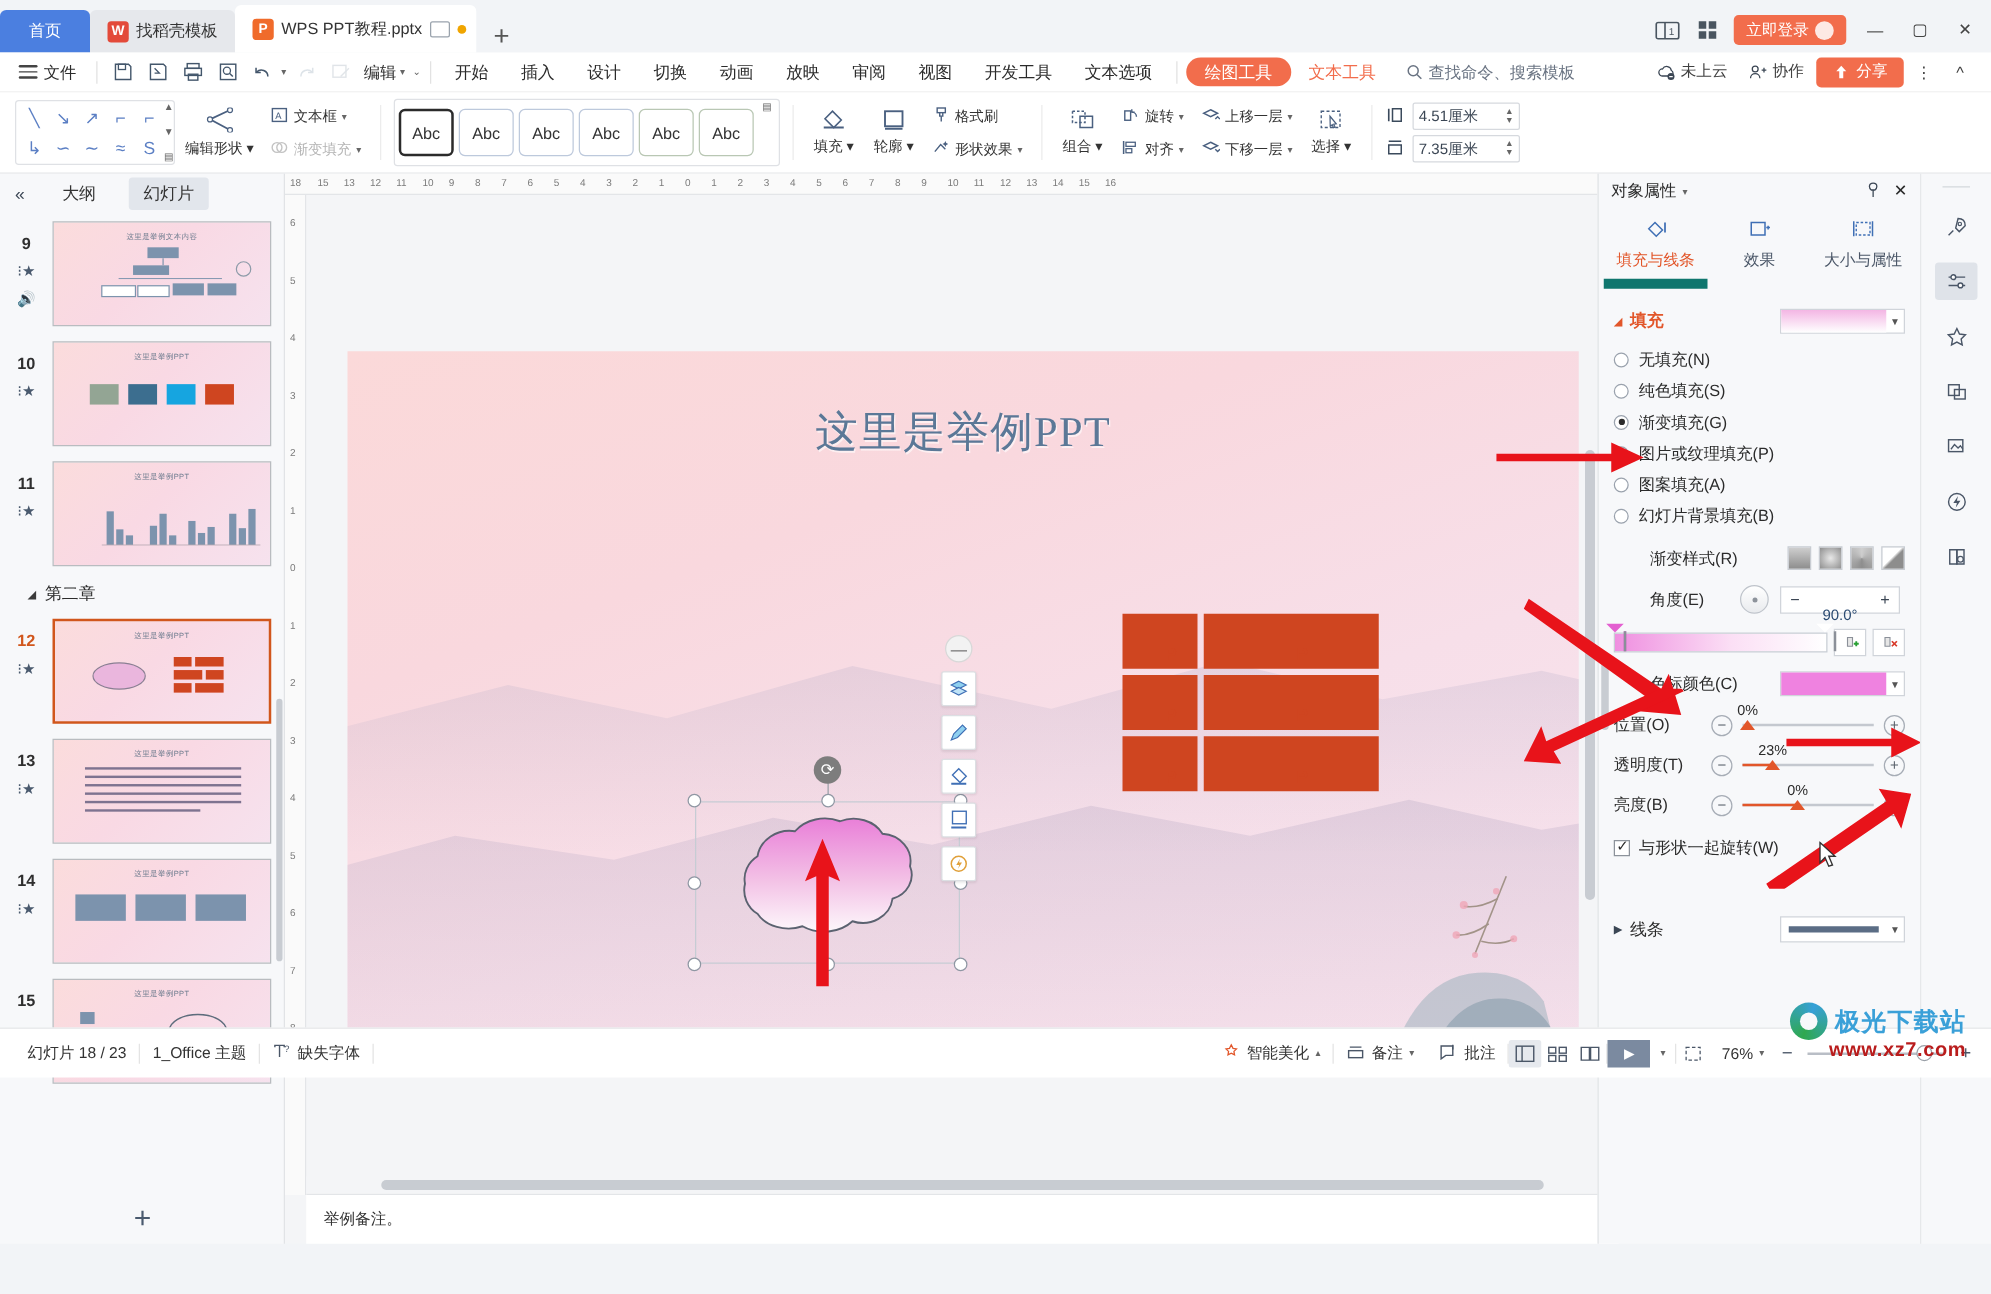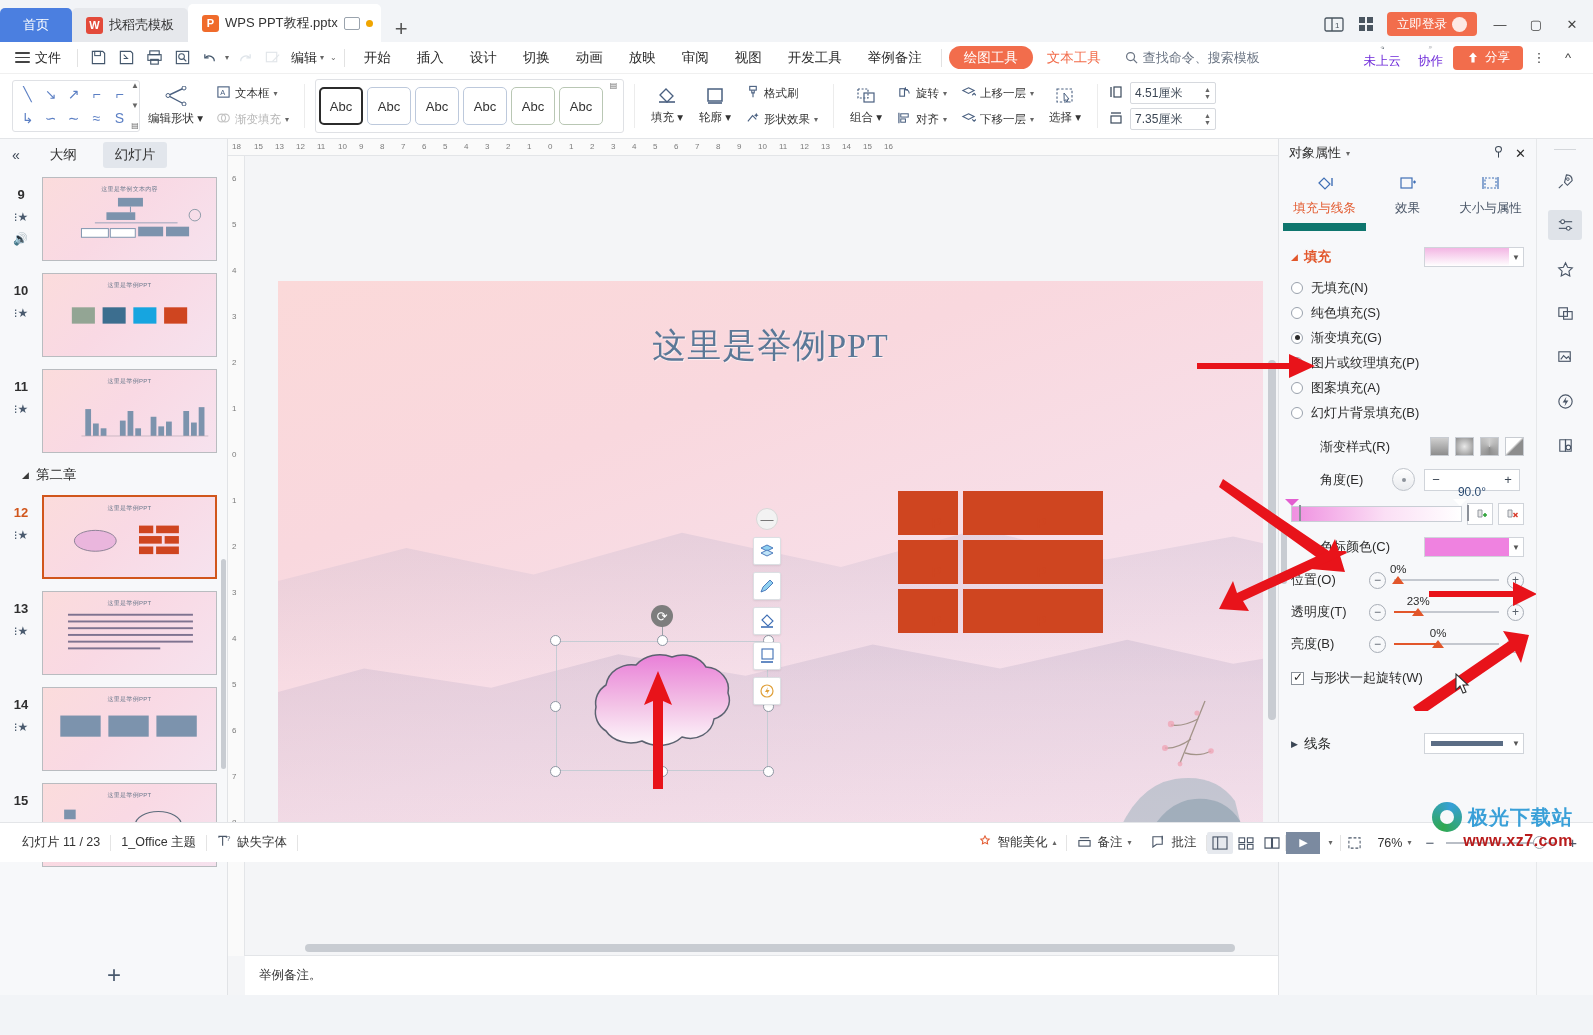--- a/index.html
+++ b/index.html
@@ -58,22 +58,22 @@
   .vsep { width:1px; height:18px; background:#e2e2e2; margin:0 5px; }
   .medit { display:flex; align-items:center; gap:3px; font-size:13px; color:#2b2b2b; cursor:pointer;
            padding:0 4px;}
   .mtab { padding:0 12px; height:26px; display:flex; align-items:center;
           font-size:13.5px; color:#2b2b2b; cursor:pointer; white-space:nowrap;}
   .mtab.draw { background:#f26d4c; color:#fff; border-radius:13px; height:23px; padding:0 15px;}
   .mtab.text { color:#f26d4c; }
   .msearch { display:flex; align-items:center; gap:5px; color:#6a7483; font-size:13px;
              margin-left:10px; cursor:pointer;}
   .menubar-right { margin-left:auto; display:flex; align-items:center; gap:3px; padding-right:6px;}
-  .mr-item { display:flex; align-items:center; gap:4px; font-size:12.5px; color:#6d28d9;
-             padding:0 7px; height:24px; cursor:pointer; white-space:nowrap;flex-direction:column;}
+  .mr-item { display:flex; align-items:center; gap:4px; font-size:12.5px; color:#404040;
+             padding:0 7px; height:24px; cursor:pointer; white-space:nowrap;}
   .mr-share { background:#f26d4c; color:#fff; border-radius:4px; height:24px; padding:0 13px;
               display:flex; align-items:center; gap:5px; font-size:12.5px; cursor:pointer;}
 
   
   .ribbon {
     position:absolute; top:74px; left:0; width:1593px; height:65px;
     background:#fff; border-bottom:1px solid #e3e5e8;
     display:flex; align-items:center; padding:0 6px; gap:0;
   }
   .rgroup { display:flex; align-items:center; height:58px; gap:4px; padding:0 6px;}
@@ -419,21 +419,21 @@
     <span class="vsep"></span>
     <div class="mtab">开始</div>
     <div class="mtab">插入</div>
     <div class="mtab">设计</div>
     <div class="mtab">切换</div>
     <div class="mtab">动画</div>
     <div class="mtab">放映</div>
     <div class="mtab">审阅</div>
     <div class="mtab">视图</div>
     <div class="mtab">开发工具</div>
-    <div class="mtab">举例备注</div>
+    <div class="mtab">文本选项</div>
     <span class="vsep"></span>
     <div class="mtab draw">绘图工具</div>
     <div class="mtab text">文本工具</div>
     <div class="msearch">
       <svg width="13" height="13" viewBox="0 0 14 14">
           <circle cx="6" cy="6" r="4.3" fill="none" stroke="#6a7483" stroke-width="1.3"></circle>
           <line x1="9.2" y1="9.2" x2="13" y2="13" stroke="#6a7483" stroke-width="1.3"></line>
         </svg>
       <span>查找命令、搜索模板</span>
     </div>
@@ -1266,21 +1266,21 @@
     <div class="dockbtn">
       <svg width="19" height="19" viewBox="0 0 20 20">
           <path d="M4 4h6v12H4z" fill="none" stroke="#4a5667" stroke-width="1.2"></path>
           <path d="M10 4h6v12h-6z" fill="none" stroke="#4a5667" stroke-width="1.2"></path>
           <circle cx="13" cy="12" r="2.4" fill="none" stroke="#4a5667" stroke-width="1.1"></circle>
         </svg>
     </div>
   </div>
 
   <div class="statusbar">
-    <div class="sb-item">幻灯片 11 / 23</div>
+    <div class="sb-item">幻灯片 18 / 23</div>
     <span class="sb-sep"></span>
     <div class="sb-item">1_Office 主题</div>
     <span class="sb-sep"></span>
     <div class="sb-item">
       <span>
         <svg width="15" height="14" viewBox="0 0 16 15">
             <path d="M2 4V2.5h8V4M6 2.5v10" fill="none" stroke="#4a5667" stroke-width="1.2"></path>
             <text x="10" y="8" font-size="8" fill="#4a5667">?</text>
           </svg>
       </span>

